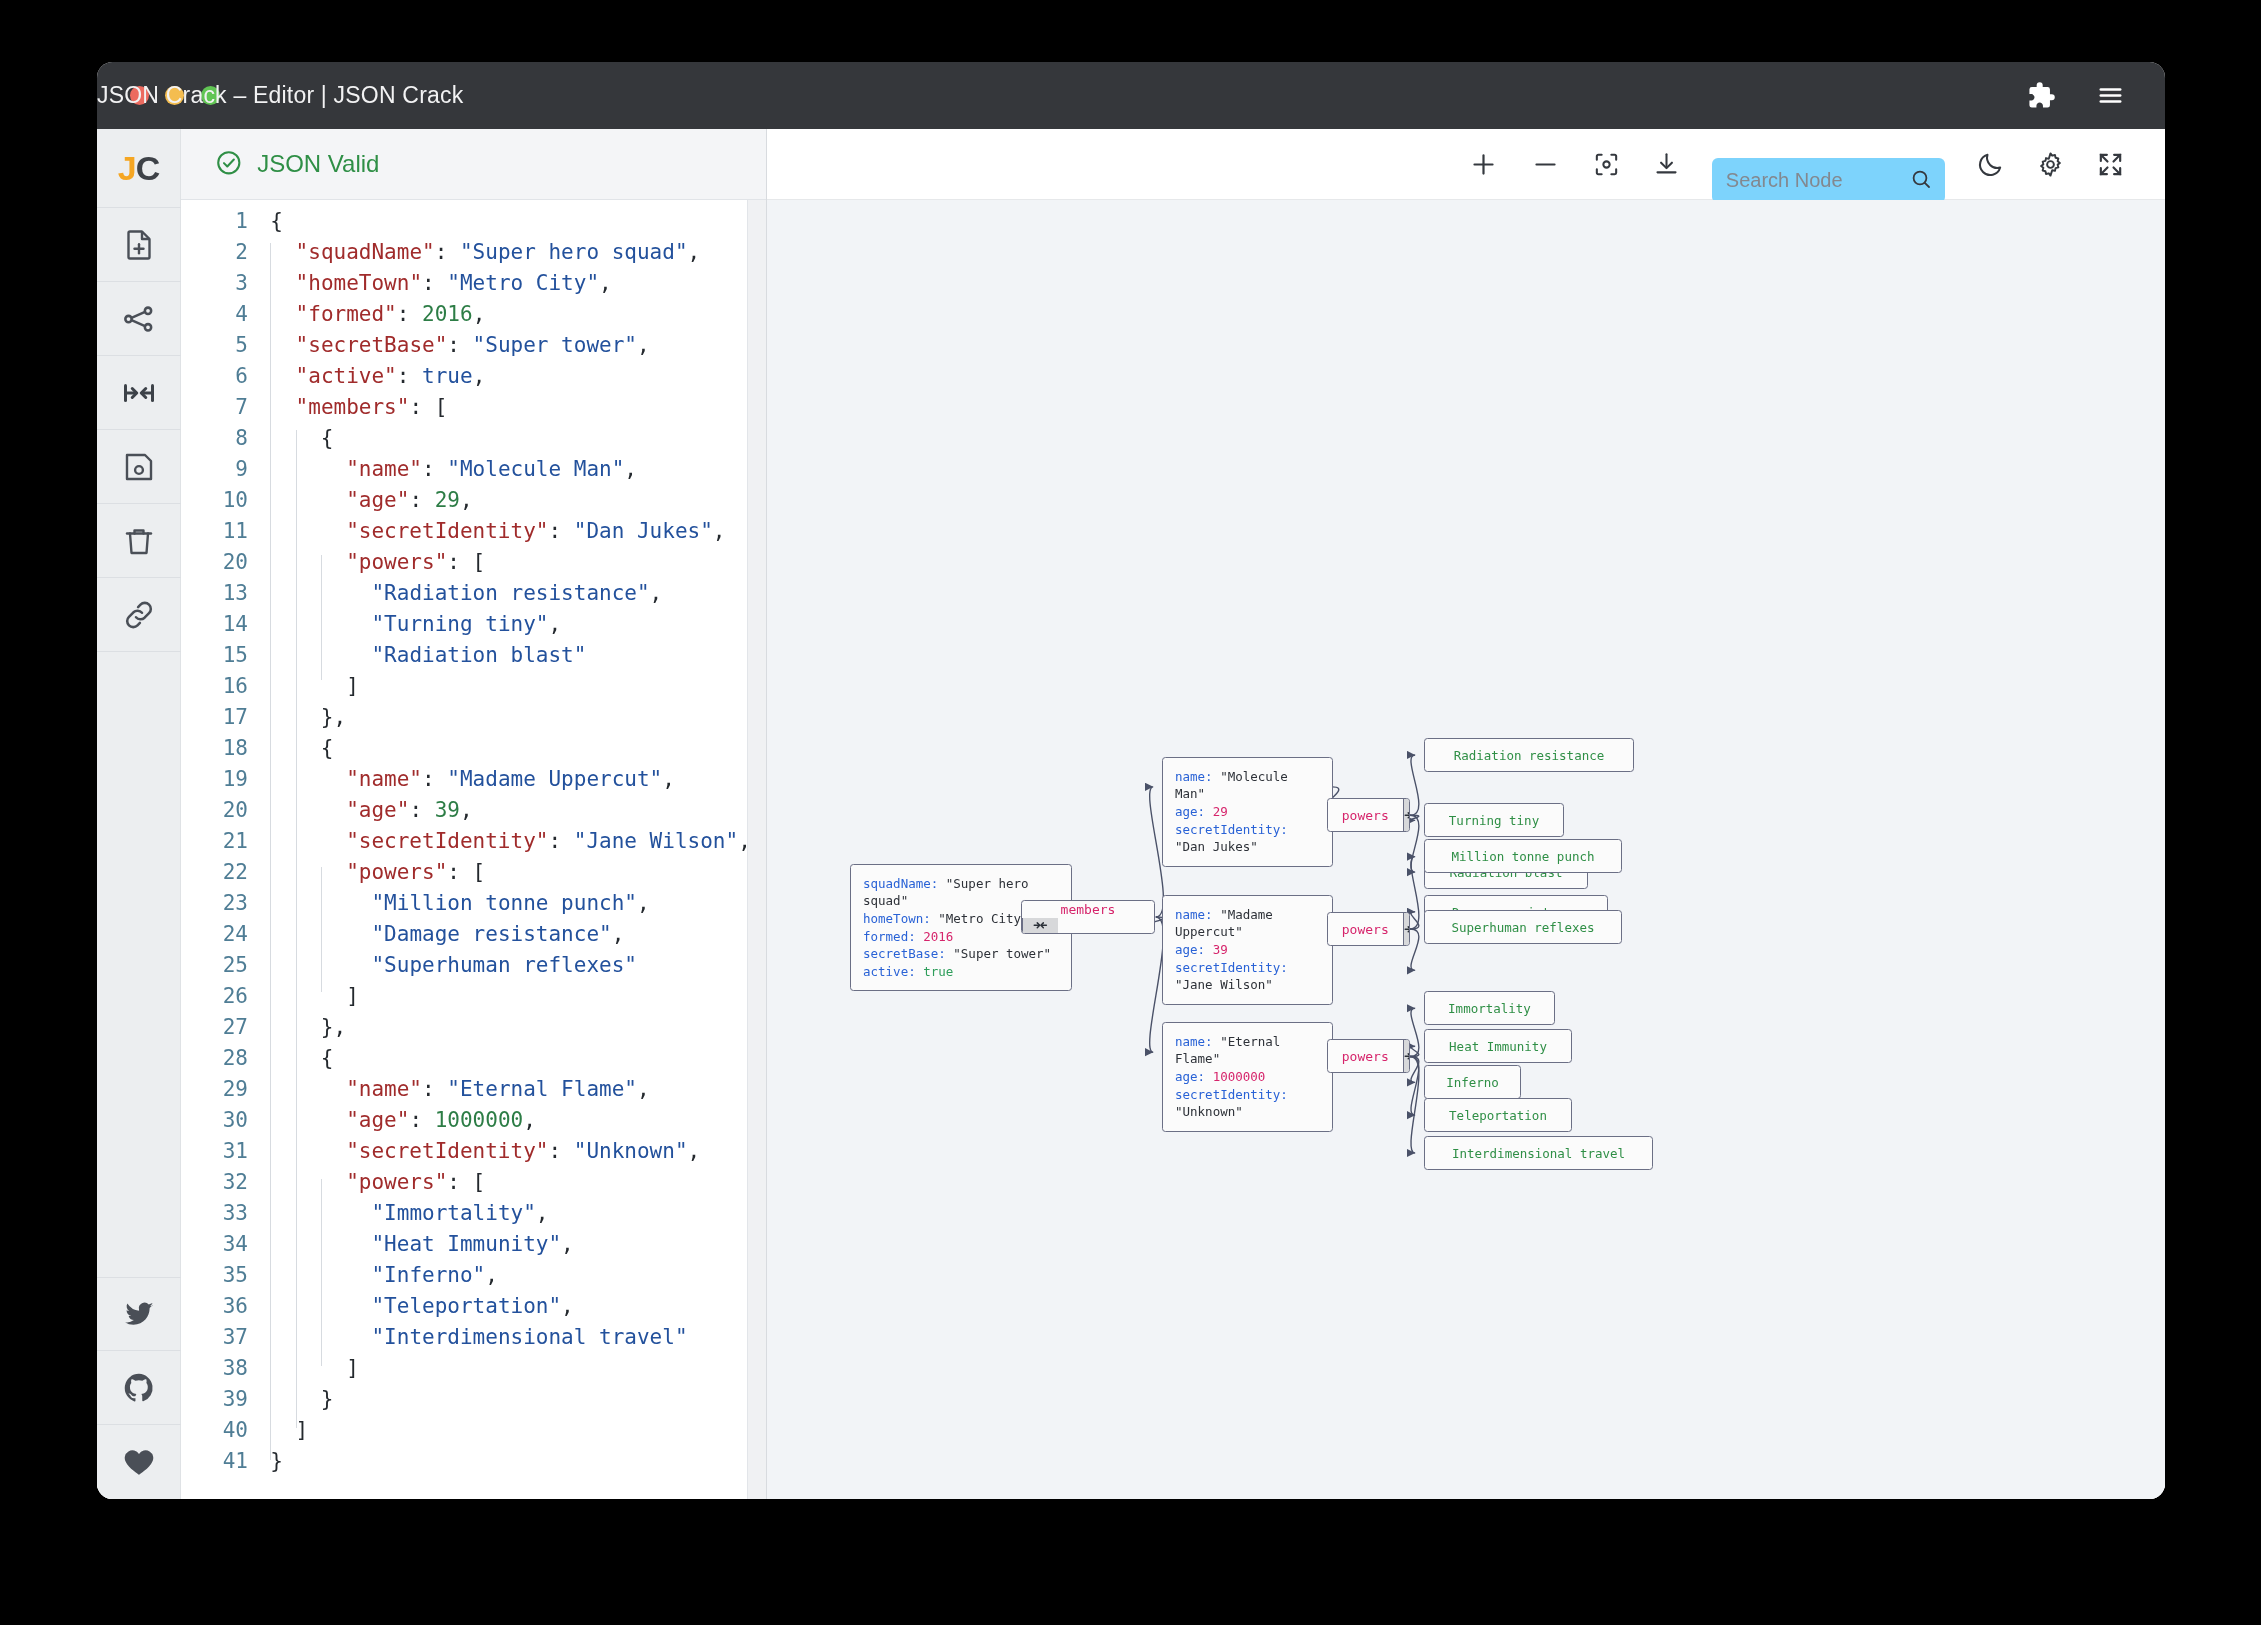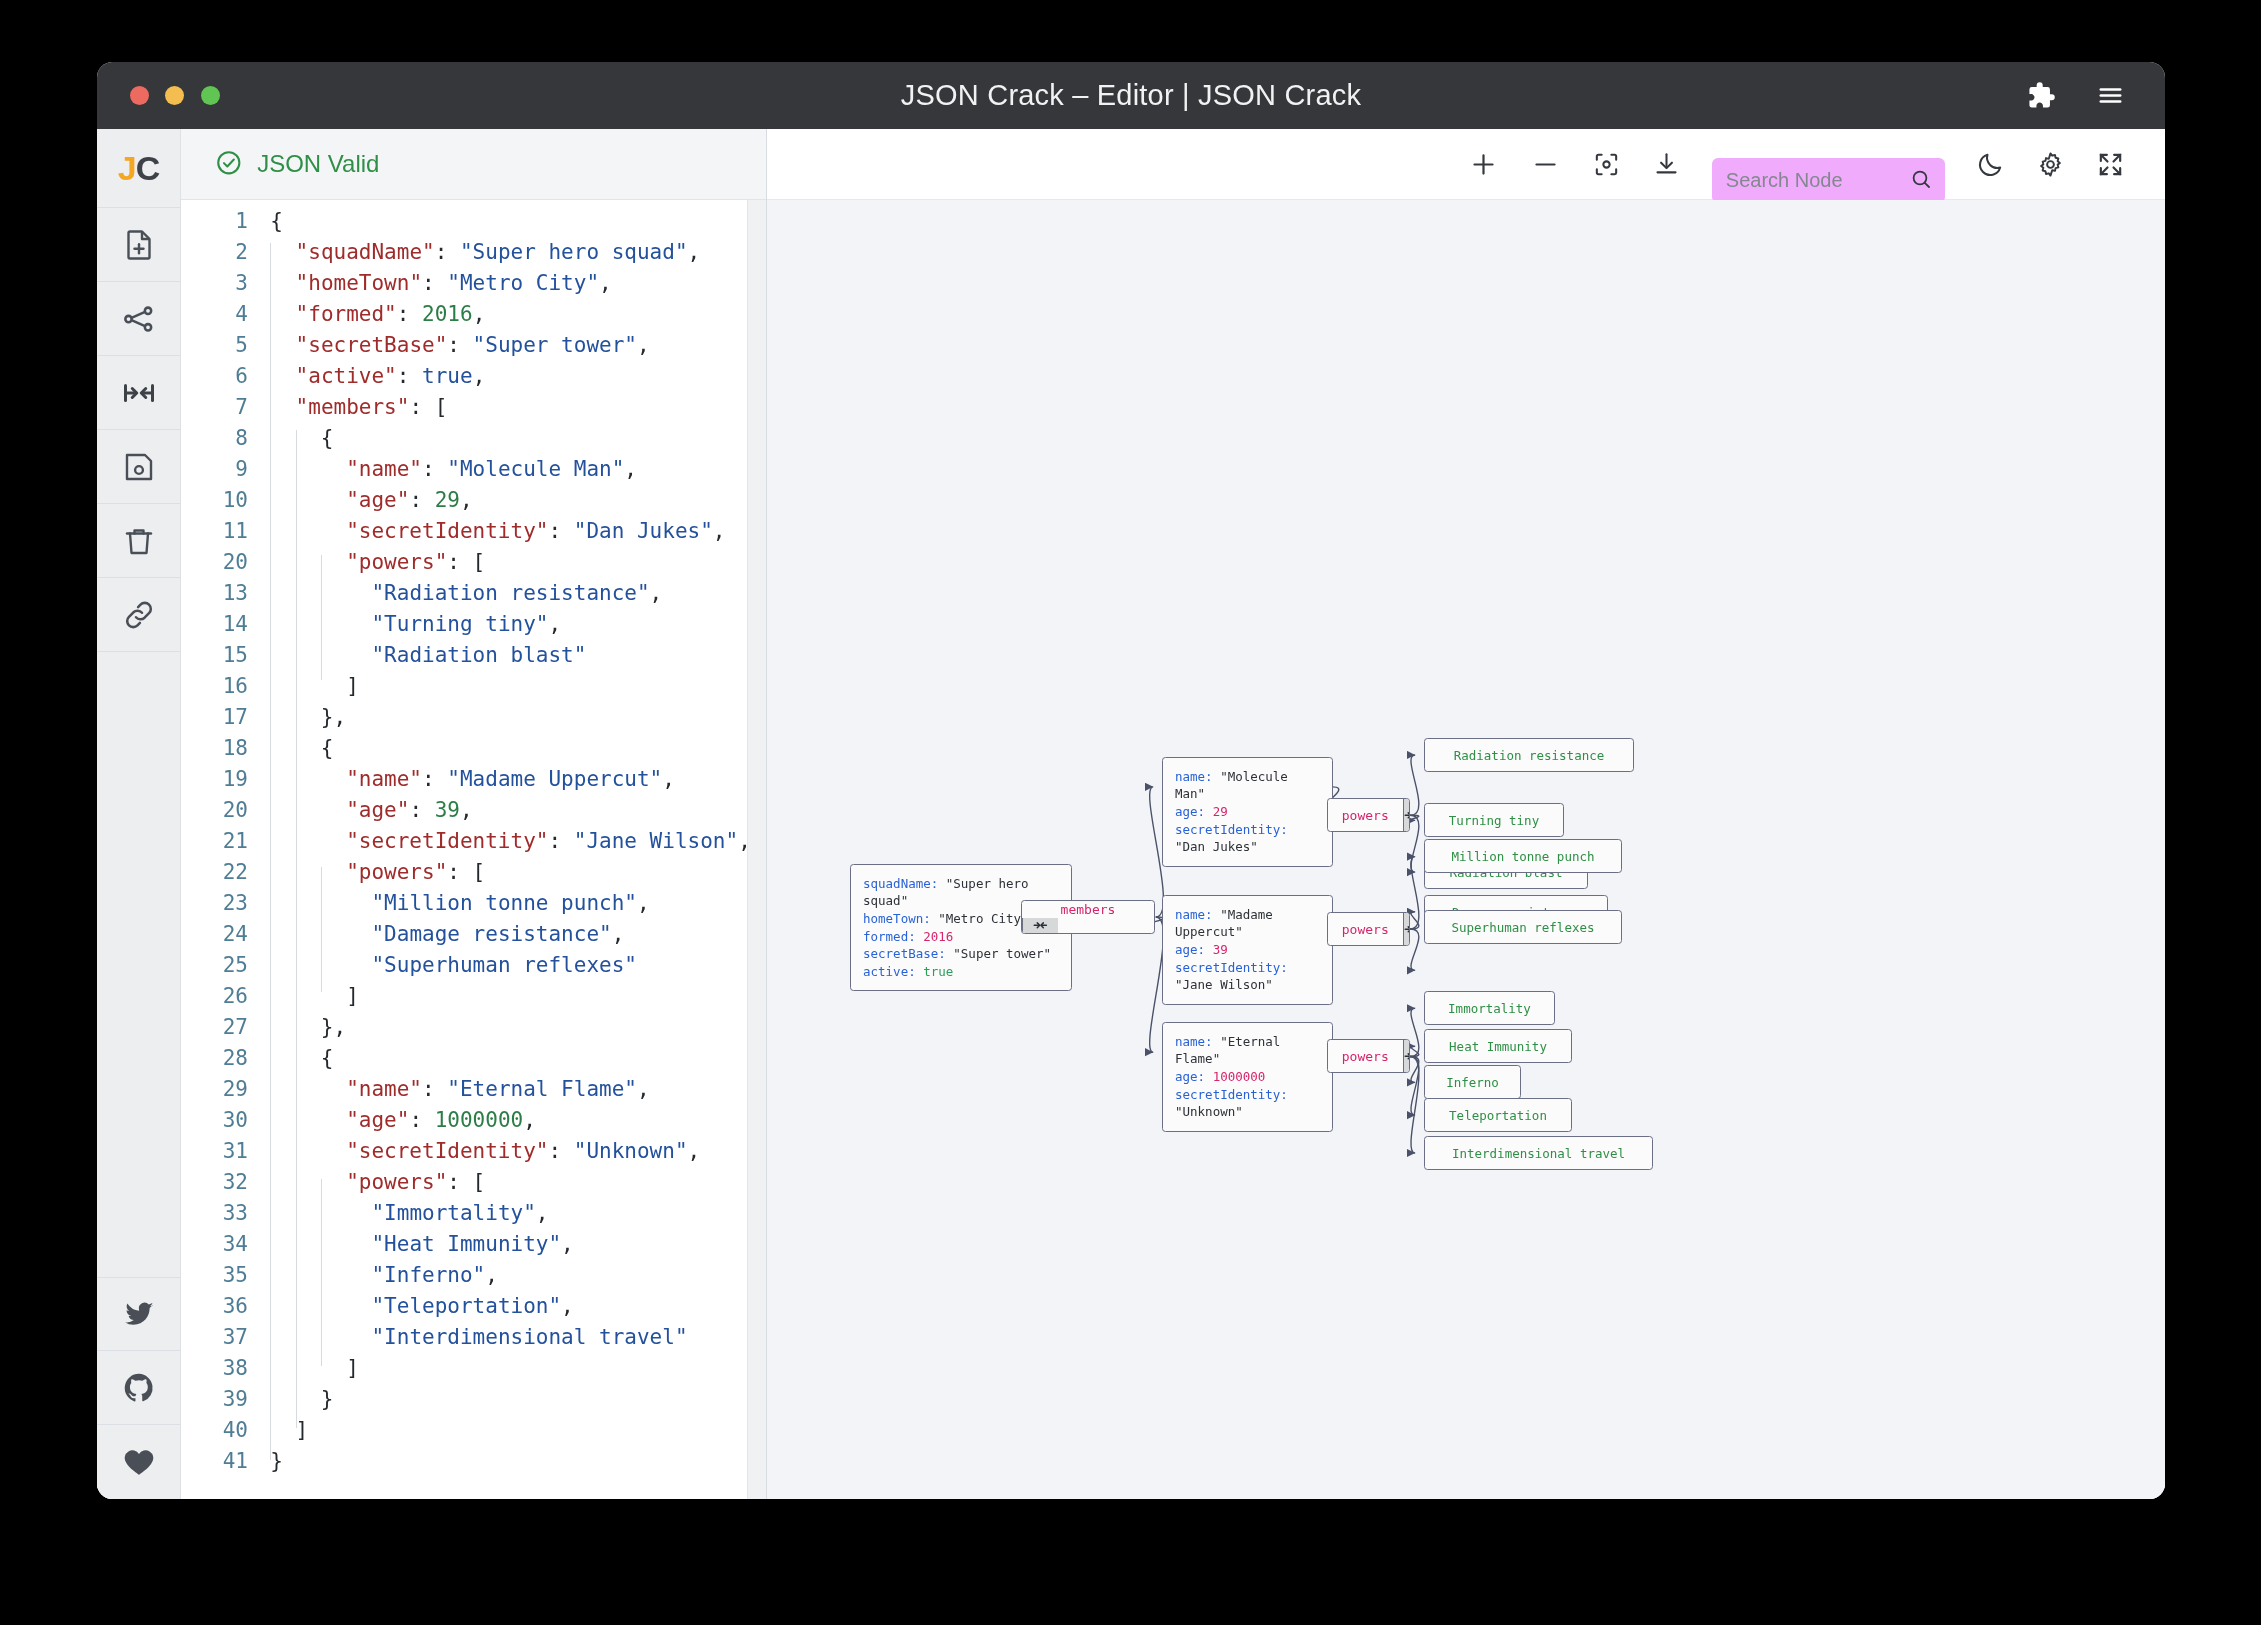--- a/index.html
+++ b/index.html
@@ -27,22 +27,22 @@
     height: 67px;
     background: #35373b;
     display: flex; align-items: center;
   }
   .traffic { display: flex; gap: 16.4px; margin-left: 33px; }
   .dot { width: 19px; height: 19px; border-radius: 50%; }
   .dot.red { background: #ec6a5f; }
   .dot.yellow { background: #f4bd50; }
   .dot.green { background: #61c554; }
   #window-title {
-    position: absolute; left: 0; right: 0; text-align: center;
-    color: #f2f2f3; font-size: 29px; letter-spacing: 0.2px;
+    position: absolute; left: 0; right: 0; 
+    color: #f2f2f3; font-size: 23px; letter-spacing: 0.2px;
     pointer-events: none;
   }
   .title-right {
     margin-left: auto; display: flex; align-items: center;
     gap: 40px; margin-right: 40px; z-index: 2;
   }
   .title-right .ticon { display: flex; align-items: center; justify-content: center; }
 
   
   #body { display: flex; height: calc(1437px - 67px); background: #fff; }
@@ -116,21 +116,21 @@
   
   #graph-pane { flex: 1 1 auto; display: flex; flex-direction: column; min-width: 0; }
   #graph-toolbar {
     height: 71px; flex: 0 0 71px; background: #ffffff;
     border-bottom: 0.9px solid #e6e8ea;
     display: flex; align-items: center; justify-content: flex-end;
     gap: 31px; padding-right: 40px;
   }
   .tb { display: flex; align-items: center; justify-content: center; color: #3b4046; }
   #search-box {
-    display: flex; align-items: center; background: #f0abfc;
+    display: flex; align-items: center; background: #7dd3fc;
     border-radius: 6px; height: 45px; width: 233px;
     padding: 0 12px 0 13.8px; gap: 6.9px; margin-top: 33px;
   }
   #search-input {
     border: none; background: transparent; outline: none;
     font-family: "Liberation Sans", sans-serif; font-size: 20px;
     color: #4a4f55; width: 100%;
   }
   #search-input::placeholder { color: #83888f; }
   #graph-canvas {

